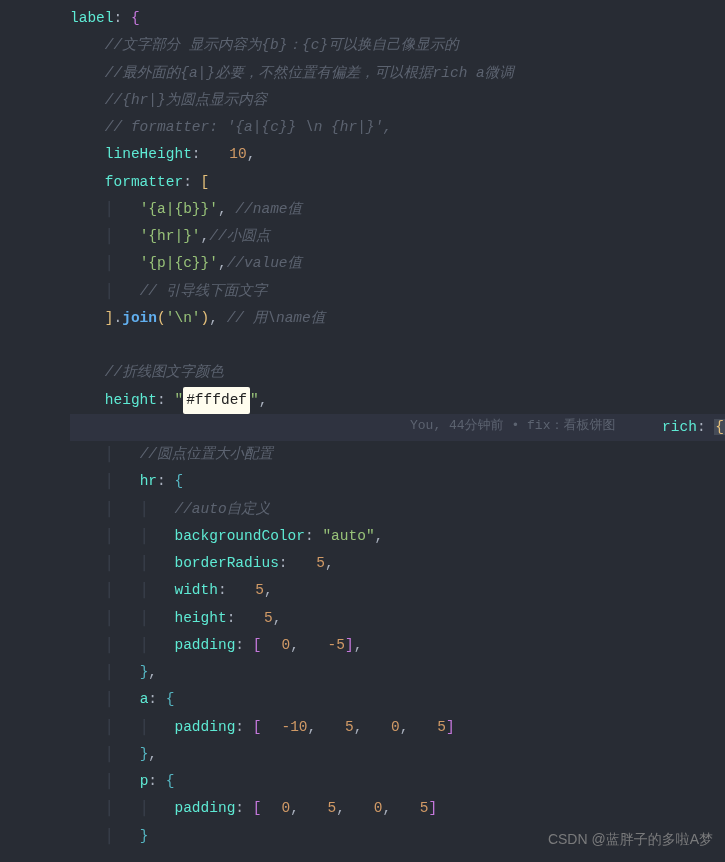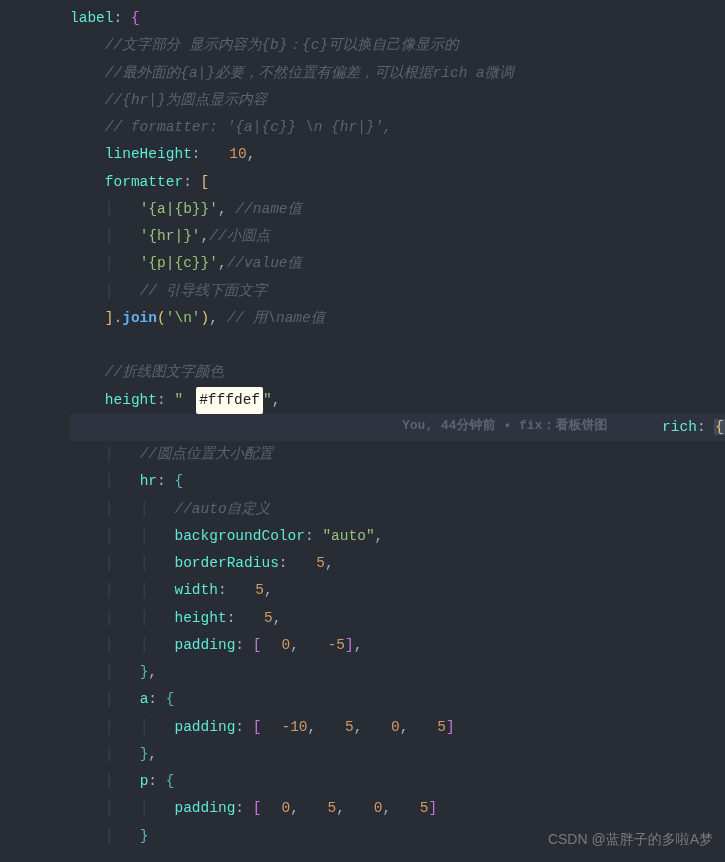--- a/index.html
+++ b/index.html
@@ -37,21 +37,20 @@
       color: #3e4451;
       user-select: none;
     }
     .color-swatch {
       display: inline-block;
       background: #fffdef;
       color: #222;
       padding: 0 3px;
       border-radius: 2px;
       font-style: normal;
-      margin-left: 13px;
     }
     .codelens {
       position: absolute;
       color: #5c6370;
       font-size: 13px;
     }
     .watermark {
       position: absolute;
       bottom: 10px;
       right: 12px;
@@ -73,21 +72,21 @@
 <div class="line">    <span class="prop">lineHeight</span><span class="punct">: </span><span class="number">10</span><span class="punct">,</span></div>
 <div class="line">    <span class="prop">formatter</span><span class="punct">: </span><span class="brace-y">[</span></div>
 <div class="line">    <span class="indent-guide">│</span>   <span class="string">'{a|{b}}'</span><span class="punct">,</span><span class="comment"> //name值</span></div>
 <div class="line">    <span class="indent-guide">│</span>   <span class="string">'{hr|}'</span><span class="punct">,</span><span class="comment">//小圆点</span></div>
 <div class="line">    <span class="indent-guide">│</span>   <span class="string">'{p|{c}}'</span><span class="punct">,</span><span class="comment">//value值</span></div>
 <div class="line">    <span class="indent-guide">│</span>   <span class="comment">// 引导线下面文字</span></div>
 <div class="line">    <span class="brace-y">]</span><span class="punct">.</span><span class="method">join</span><span class="brace-y">(</span><span class="string">'\n'</span><span class="brace-y">)</span><span class="punct">,</span><span class="comment"> // 用\name值</span></div>
 <div class="line"> </div>
 <div class="line">    <span class="comment">//折线图文字颜色</span></div>
 <div class="line">    <span class="prop">height</span><span class="punct">: </span><span class="string">"<span class="color-swatch">#fffdef</span>"</span><span class="punct">,</span></div>
-<div class="line" style="background:#2f3340;text-align:right;">    <span class="prop">rich</span><span class="punct">: </span><span class="brace-y" style="background:#454b57;padding:0 1px;">{</span><span class="codelens" style="left:332px;font-weight:bold;"><span>You, </span><span>44分钟前</span><span> • </span><span>fix：看板饼图</span></span></div>
+<div class="line" style="background:#2f3340;text-align:right;">    <span class="prop">rich</span><span class="punct">: </span><span class="brace-y" style="background:#454b57;padding:0 1px;">{</span><span class="codelens" style="left:340px;"><span>You, </span><span>44分钟前</span><span> • </span><span>fix：看板饼图</span></span></div>
 <div class="line">    <span class="indent-guide">│</span>   <span class="comment">//圆点位置大小配置</span></div>
 <div class="line">    <span class="indent-guide">│</span>   <span class="prop">hr</span><span class="punct">: </span><span class="bracket-b">{</span></div>
 <div class="line">    <span class="indent-guide">│</span>   <span class="indent-guide">│</span>   <span class="comment">//auto自定义</span></div>
 <div class="line">    <span class="indent-guide">│</span>   <span class="indent-guide">│</span>   <span class="prop">backgroundColor</span><span class="punct">: </span><span class="string">"auto"</span><span class="punct">,</span></div>
 <div class="line">    <span class="indent-guide">│</span>   <span class="indent-guide">│</span>   <span class="prop">borderRadius</span><span class="punct">: </span><span class="number">5</span><span class="punct">,</span></div>
 <div class="line">    <span class="indent-guide">│</span>   <span class="indent-guide">│</span>   <span class="prop">width</span><span class="punct">: </span><span class="number">5</span><span class="punct">,</span></div>
 <div class="line">    <span class="indent-guide">│</span>   <span class="indent-guide">│</span>   <span class="prop">height</span><span class="punct">: </span><span class="number">5</span><span class="punct">,</span></div>
 <div class="line">    <span class="indent-guide">│</span>   <span class="indent-guide">│</span>   <span class="prop">padding</span><span class="punct">: </span><span class="brace">[</span><span class="number">0</span><span class="punct">, </span><span class="number">-5</span><span class="brace">]</span><span class="punct">,</span></div>
 <div class="line">    <span class="indent-guide">│</span>   <span class="bracket-b">}</span><span class="punct">,</span></div>
 <div class="line">    <span class="indent-guide">│</span>   <span class="prop">a</span><span class="punct">: </span><span class="bracket-b">{</span></div>

